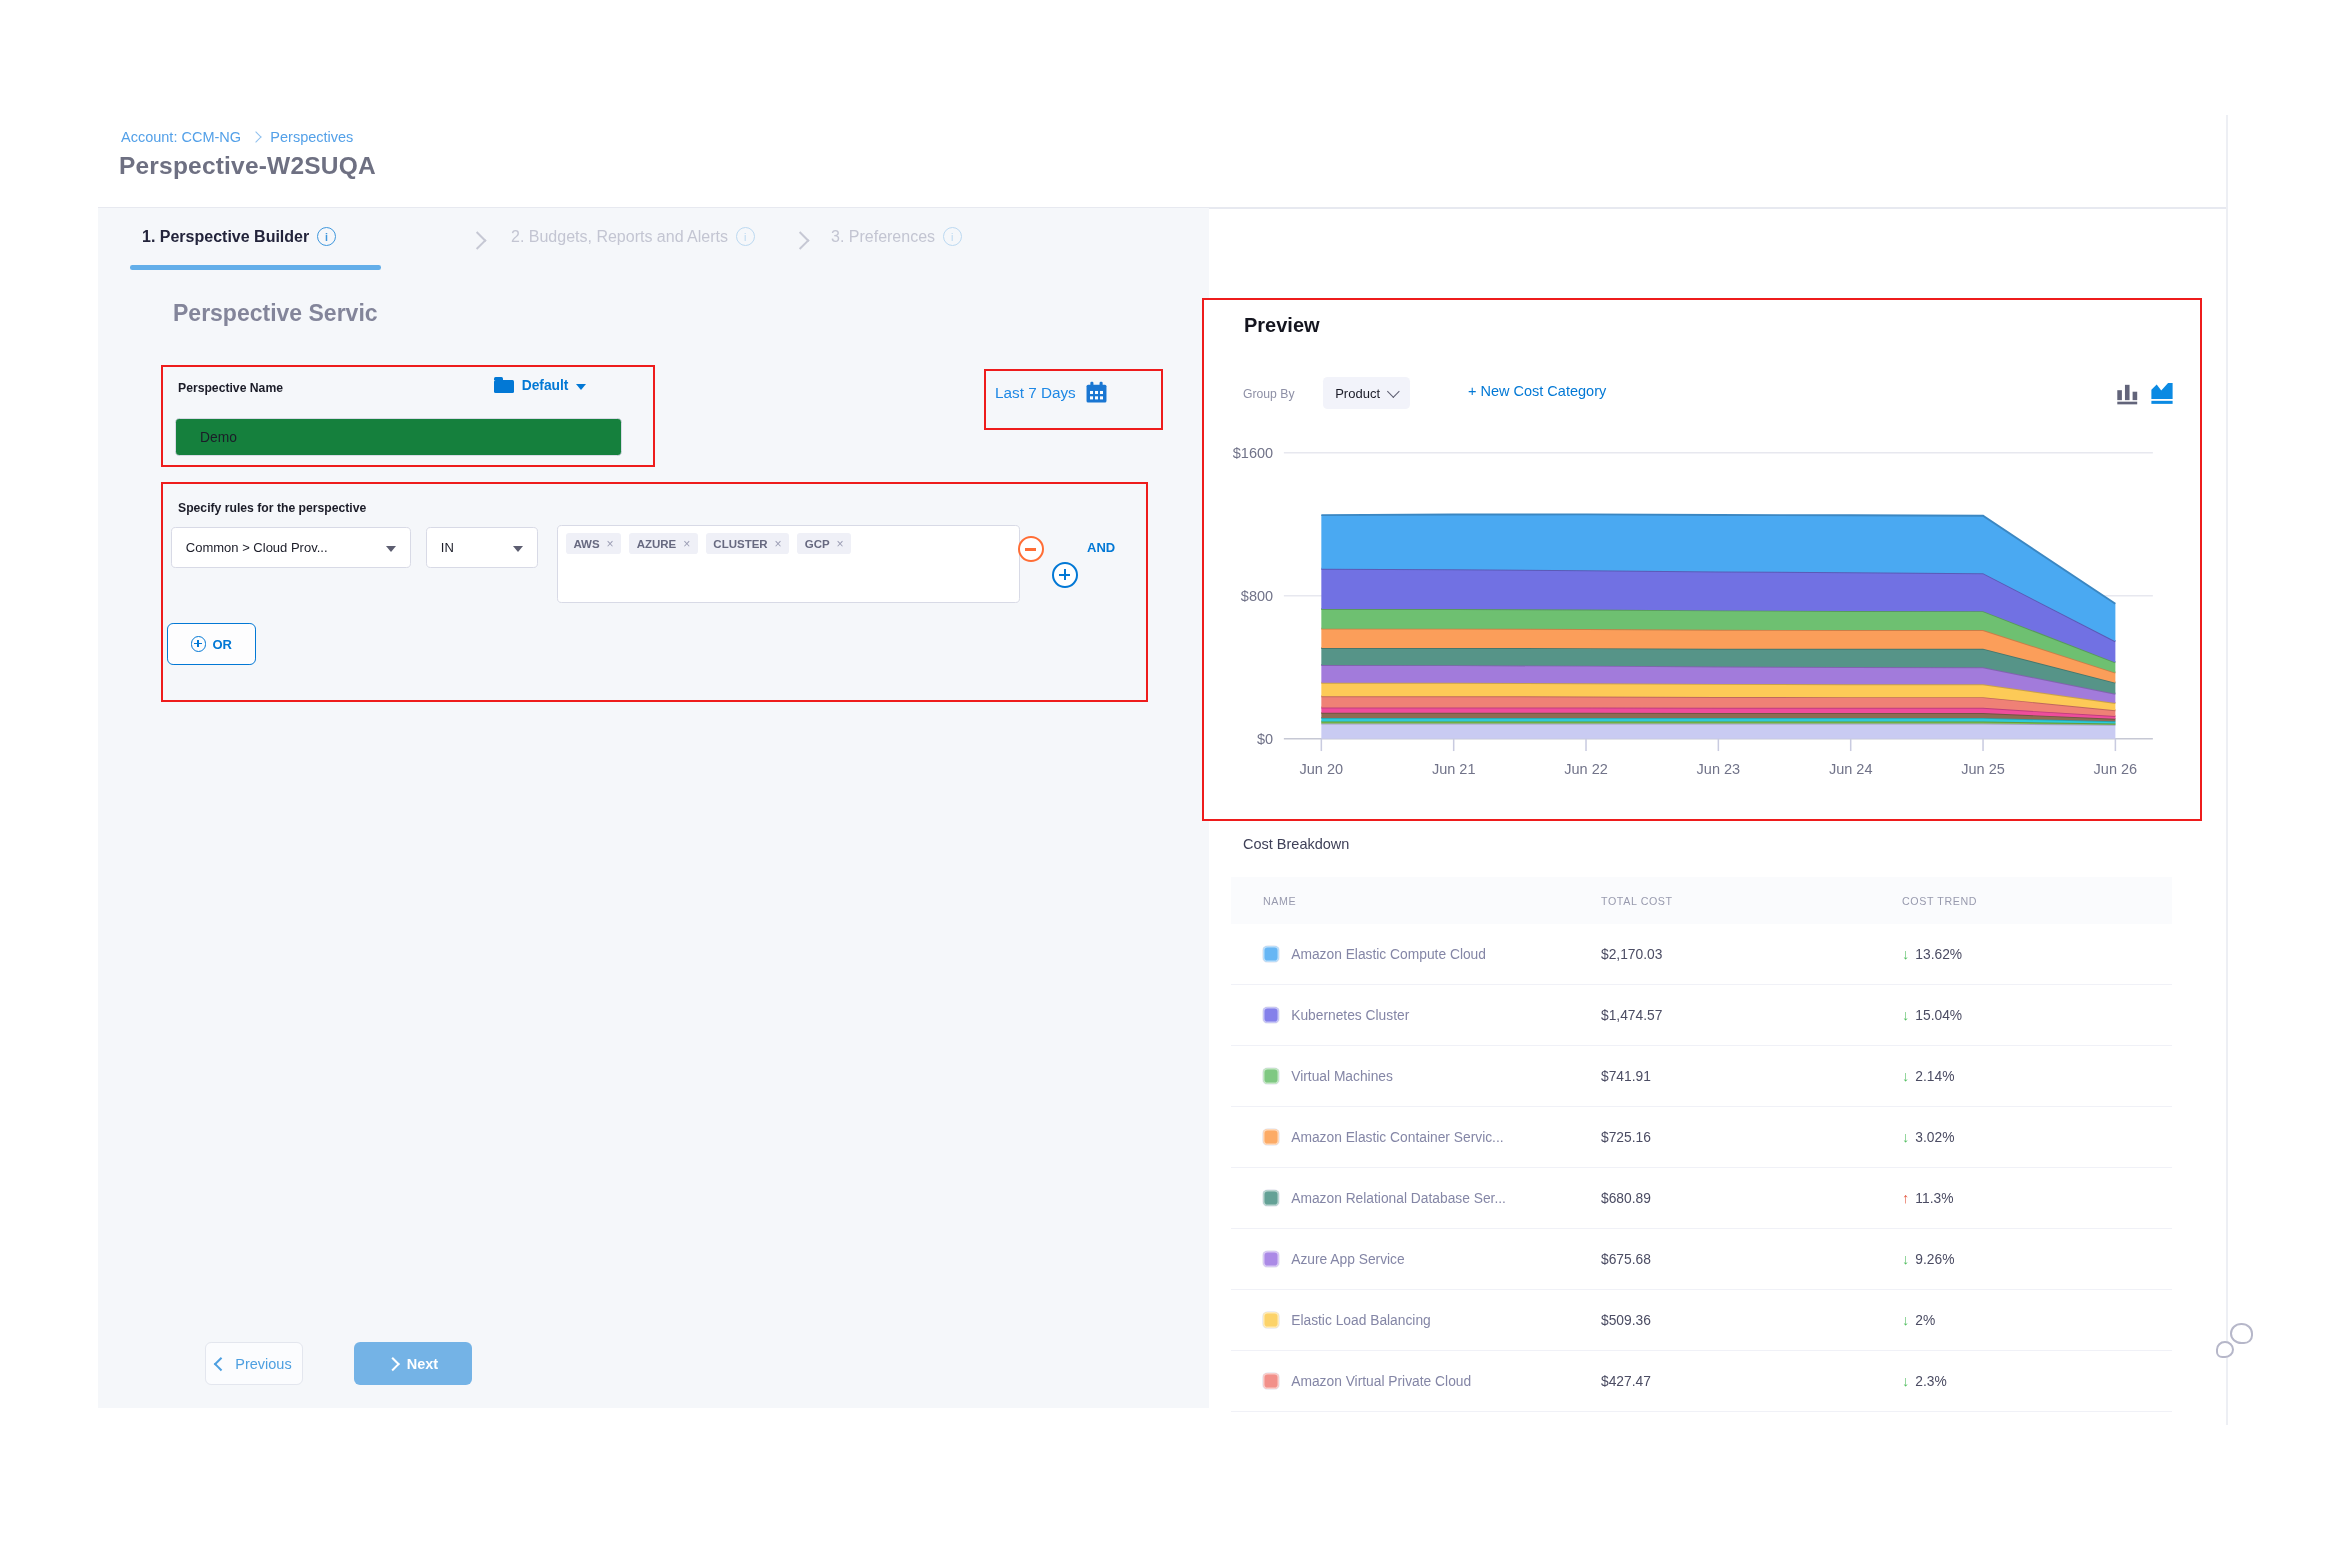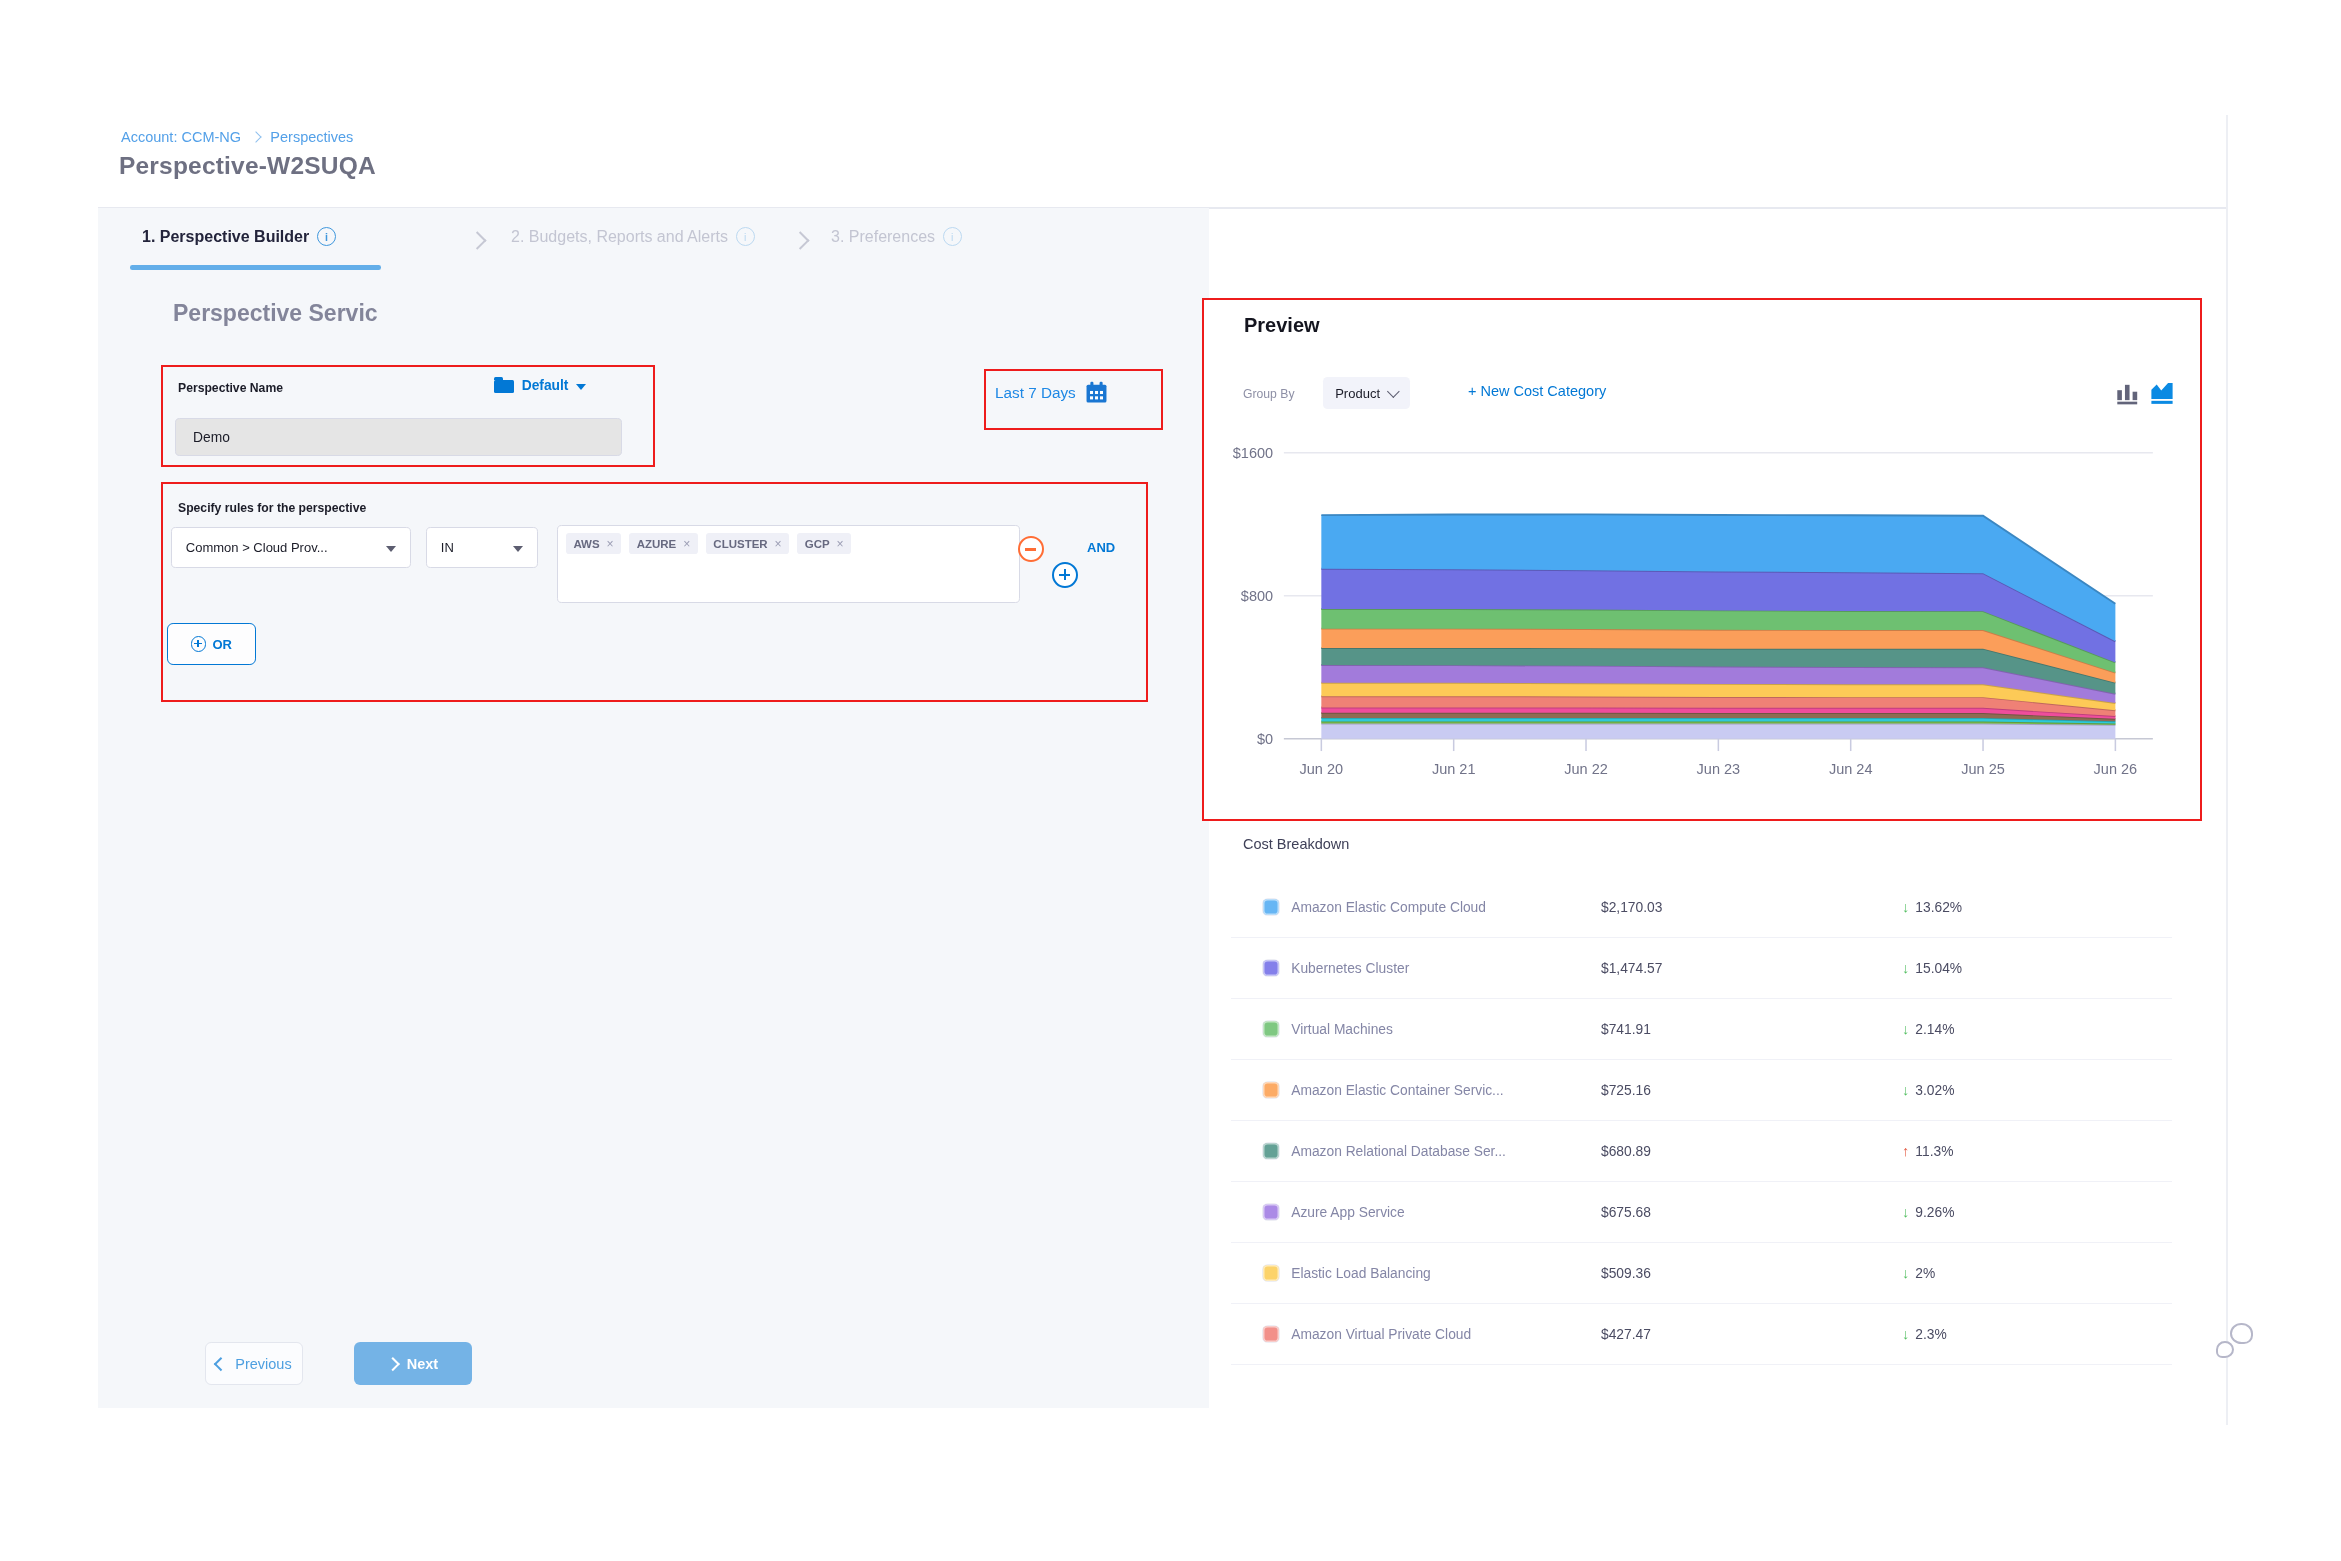--- a/index.html
+++ b/index.html
@@ -35,21 +35,21 @@
   .ann-rules{left:161px;top:482px;width:983px;height:216px;}
   .ann-date{left:984px;top:369px;width:175px;height:57px;}
   .ann-preview{left:1202px;top:298px;width:996px;height:519px;background:#ffffff;}
 
   .field-label{font-size:12.2px;font-weight:bold;color:#1b1c28;}
   .pn-label{left:178px;top:381px;}
   .folder-group{left:494px;top:378px;display:flex;align-items:center;gap:7.7px;color:#0278d5;font-size:13.8px;font-weight:bold;cursor:pointer;}
   .folder{position:relative;width:20px;height:13px;background:#0278d5;border-radius:1.5px;margin-top:2.3px;}
   .folder::before{content:"";position:absolute;top:-3.8px;left:0;width:9.2px;height:3.8px;background:#0278d5;border-radius:1.5px 1.5px 0 0;}
   .caret{width:0;height:0;border-left:5.4px solid transparent;border-right:5.4px solid transparent;border-top:6.1px solid #0278d5;margin-top:2.3px;}
-  .name-input{left:175px;top:418px;width:447px;height:38px;border:1.1px solid #d8dae6;border-radius:4.6px;background:#e5e5e5;font-family:"Liberation Sans",sans-serif;font-size:13.8px;color:#1b1c28;padding:0 17px;box-sizing:border-box;}
+  .name-input{left:175px;top:418px;width:447px;height:38px;border:1.1px solid #d8dae6;border-radius:4.6px;background:#15803d;font-family:"Liberation Sans",sans-serif;font-size:13.8px;color:#1b1c28;padding:0 24px;box-sizing:border-box;}
   .rules-label{left:178px;top:501px;}
   .select{background:#fff;border:1.1px solid #d8dae6;border-radius:4.6px;display:flex;align-items:center;justify-content:space-between;padding:0 13.8px;box-sizing:border-box;font-size:13px;color:#1b1c28;cursor:pointer;}
   .select .caret{border-top-color:#5c5d70;}
   .sel-field{left:171px;top:527px;width:240px;height:41px;}
   .sel-op{left:426px;top:527px;width:112px;height:41px;}
   .values-box{left:557px;top:525px;width:463px;height:78px;background:#fff;border:1.1px solid #d8dae6;border-radius:4.6px;box-sizing:border-box;padding:6.9px 7.7px;display:flex;align-items:flex-start;gap:7.7px;flex-wrap:wrap;cursor:text;}
   .chip{display:inline-flex;align-items:center;gap:6.9px;background:#eff0f7;border-radius:3.1px;padding:3.8px 7.7px;font-size:11.5px;font-weight:bold;color:#676980;cursor:default;}
   .chip .x{color:#9b9db4;font-size:12.2px;cursor:pointer;font-weight:normal;}
   .circle-btn{width:26px;height:26px;border-radius:50%;box-sizing:border-box;position:relative;cursor:pointer;background:#fff;}
   .minus{left:1018px;top:536px;border:2.3px solid #ff6d35;}
@@ -255,20 +255,25 @@
       <line x1="848" x2="848" y1="576" y2="592" stroke="#c9cbe0" stroke-width="2"></line>
       <text x="848" y="622" text-anchor="middle" fill="#717389" font-size="19">Jun 24</text>
       <line x1="1021" x2="1021" y1="576" y2="592" stroke="#c9cbe0" stroke-width="2"></line>
       <text x="1021" y="622" text-anchor="middle" fill="#717389" font-size="19">Jun 25</text>
       <line x1="1194" x2="1194" y1="576" y2="592" stroke="#c9cbe0" stroke-width="2"></line>
       <text x="1194" y="622" text-anchor="middle" fill="#717389" font-size="19">Jun 26</text>
     </svg>
 
   <div class="abs cb-title">Cost Breakdown</div>
   <div class="abs cb-table">
+    <div class="thead">
+      <div class="c1">NAME</div>
+      <div>TOTAL COST</div>
+      <div>COST TREND</div>
+    </div>
     <div>
         <div class="tr">
           <div class="c1">
             <span class="swatch" style="background: rgb(103, 182, 244);"></span>
             <span class="row-name">Amazon Elastic Compute Cloud</span>
           </div>
           <div>$2,170.03</div>
           <div class="trend-cell">
             <span class="trend-arrow" style="color: rgb(87, 192, 101);">↓</span>
             <span>13.62%</span>

